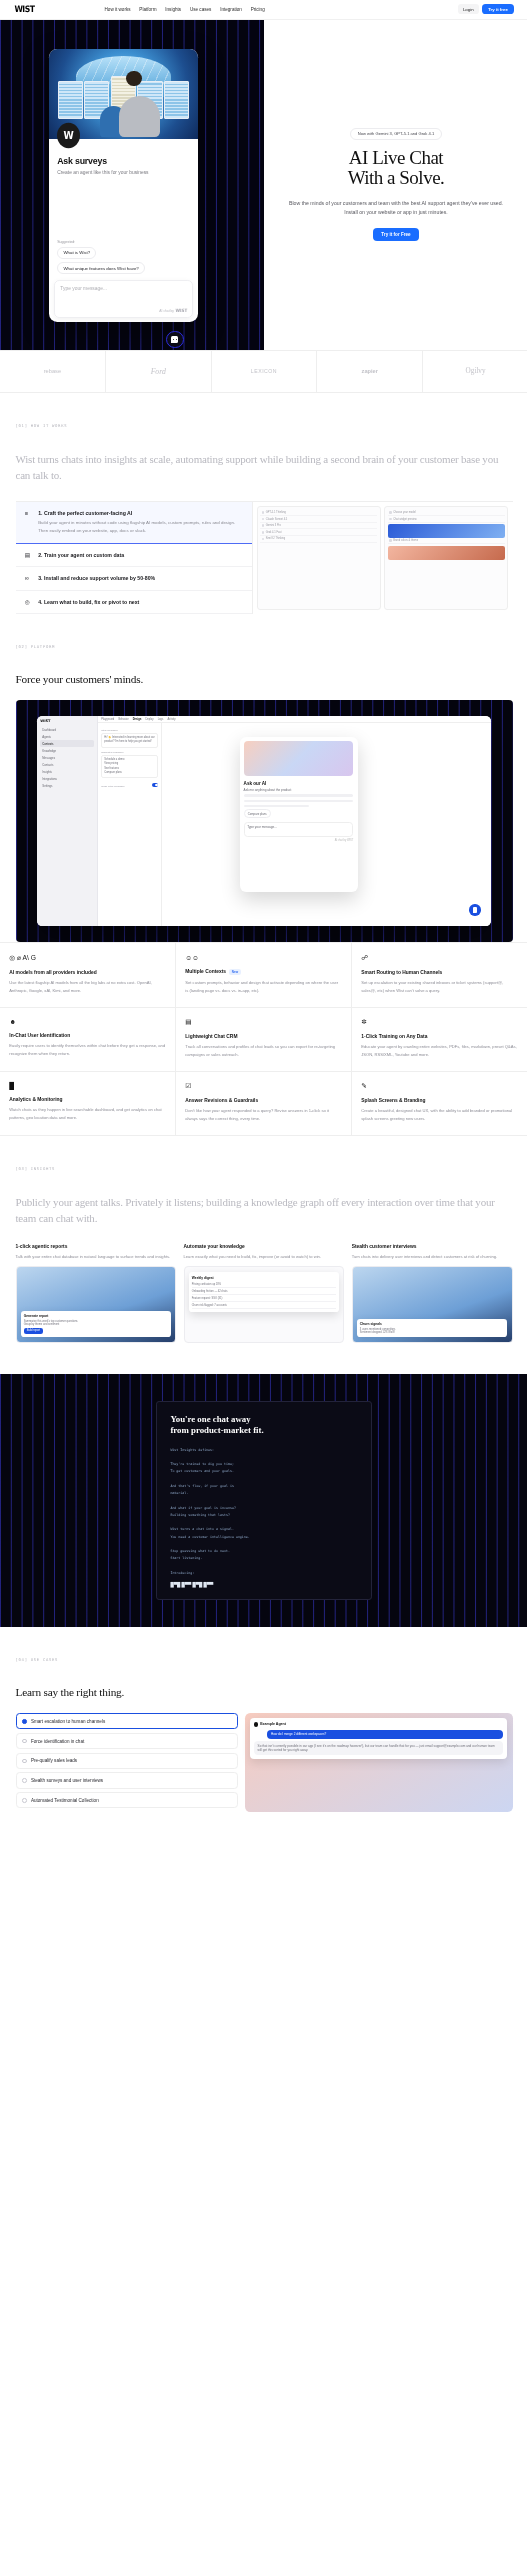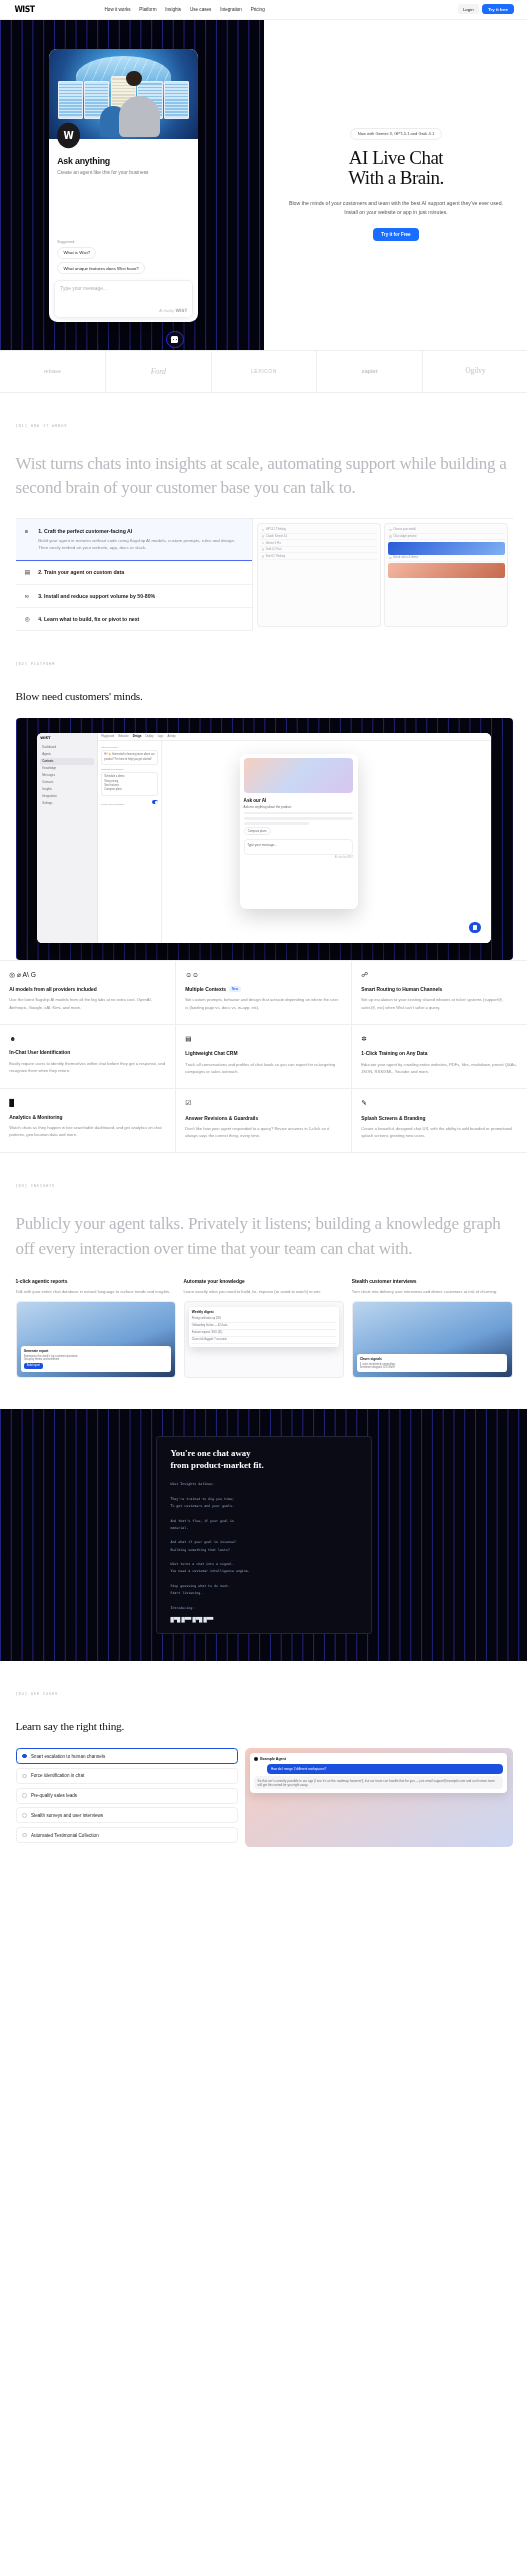--- a/index.html
+++ b/index.html
@@ -156,21 +156,21 @@
   
   .section { padding: 30px 15.5px 0; }
   .eyebrow {
     font-size: 3.9px; letter-spacing: 0.7px; color: #b4b4bb;
     font-family: "DejaVu Sans Mono", monospace; margin-bottom: 24px;
   }
   .sec-h2 {
     font-family: "Liberation Serif", serif; font-size: 11.3px; letter-spacing: -0.2px;
   }
   .sec-sub {
-    font-family: "Liberation Serif", serif; font-size: 17px; color: #b9b9c0;
+    font-family: "Liberation Serif", serif; font-size: 11px; color: #b9b9c0;
     letter-spacing: -0.2px; line-height: 1.45;
   }
 
   
   .howrow { display: flex; gap: 0; margin-top: 17.5px; border-top: 0.5px solid #eee; }
   .steps { width: 237px; border-right: 0.5px solid #eee; }
   .step { padding: 8.2px 9.3px; border-bottom: 0.5px solid #f1f1f3; display: flex; gap: 6.2px; }
   .step.active { background: #f6f8ff; border-bottom: 0.5px solid #4d6bf5; }
   .step-ico { width: 7.2px; font-size: 5.7px; color: #2b2b30; flex: none; }
   .step-t { font-size: 5.2px; font-weight: 600; color: #17171b; }
@@ -322,21 +322,21 @@
             <i></i>
             <i></i>
             <i></i>
         </div>
         <div class="illus-chair"></div>
         <div class="illus-person"></div>
         <div class="illus-head"></div>
       </div>
       <div class="chat-avatar">W</div>
       <div class="chat-body">
-        <div class="chat-title">Ask anything</div>
+        <div class="chat-title">Ask surveys</div>
         <div class="chat-sub">Create an agent like this for your business</div>
         <div class="chat-suggest-label">Suggested:</div>
         <div><span class="chip">What is Wist?</span></div>
         <div><span class="chip">What unique features does Wist have?</span></div>
         <div class="chat-input">
           <div class="ph">Type your message...</div>
           <div class="chat-credit">
             <span>AI chat by</span>
             <b>WIST</b>
           </div>
@@ -346,21 +346,21 @@
 
     <div class="launcher">
       <div class="bubble"></div>
     </div>
   </div>
 
   <div class="hero-right">
     <div class="pill">Now with Gemini 3, GPT-5.1 and Grok 4.1</div>
     <div class="hero-h1">
       <div>AI Live Chat</div>
-      <div>With a Brain.</div>
+      <div>With a Solve.</div>
     </div>
     <div class="hero-p">Blow the minds of your customers and team with the best AI support agent they've ever used. Install on your website or app in just minutes.</div>
     <button class="hero-cta">Try it for Free</button>
   </div>
 </div>
 
 <div class="logos">
   <div>
       <span class="lg-reb">rebase</span>
     </div>
@@ -443,21 +443,21 @@
             <span>Brand colors &amp; theme</span>
           </div>
         <div class="mini-img"></div>
       </div>
     </div>
   </div>
 </div>
 
 <div class="section">
   <div class="eyebrow">[02]  PLATFORM</div>
-  <div class="sec-h2">Blow need customers' minds.</div>
+  <div class="sec-h2">Force your customers' minds.</div>
 
   <div class="bigvis">
     <div class="grid-bg"></div>
     <div class="app-window">
       <div class="app-side">
         <div class="brand">WIST</div>
         <div class="it">
             <span>Dashboard</span>
           </div>
         <div class="it">

